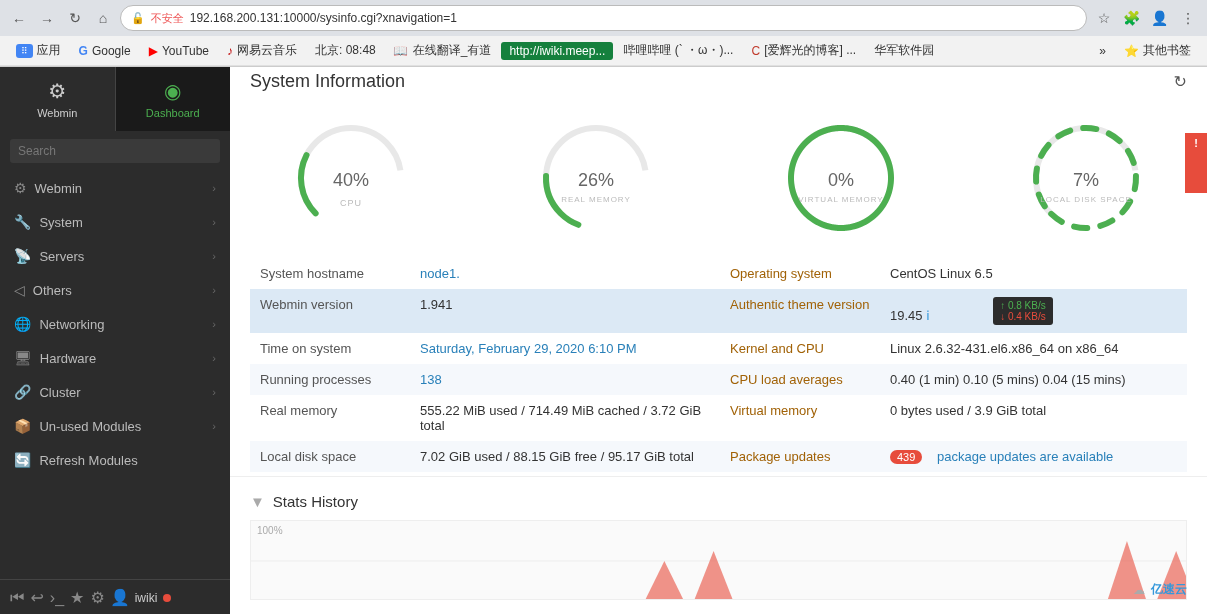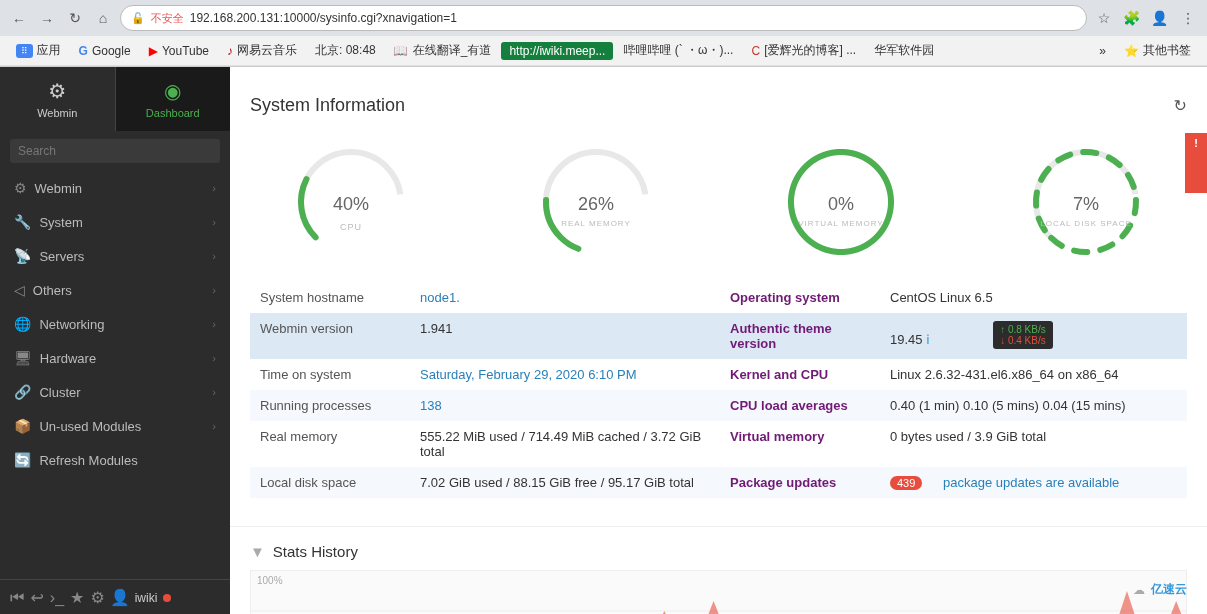--- a/index.html
+++ b/index.html
@@ -50,42 +50,42 @@
     .footer-icon { font-size: 16px; color: #888; cursor: pointer; }
     .footer-admin { display: flex; align-items: center; gap: 4px; color: #ccc; font-size: 12px; cursor: pointer; }
     .footer-dot { width: 8px; height: 8px; background: #e74c3c; border-radius: 50%; }
 
     
     .main-content { flex: 1; overflow-y: auto; background: white; }
     .main-content::-webkit-scrollbar { width: 6px; }
     .main-content::-webkit-scrollbar-thumb { background: #ccc; }
 
     
-    .system-info { padding: 28px 20px; }
+    .system-info { padding: 4px 20px; }
     .panel-header { display: flex; align-items: center; justify-content: space-between; margin-bottom: 16px; }
     .panel-title { font-size: 18px; color: #333; font-weight: normal; }
     .panel-refresh { color: #555; cursor: pointer; font-size: 16px; }
 
     
     .gauges-row { display: flex; justify-content: space-around; padding: 10px 0 20px; gap: 43px; }
     .gauge-item { display: flex; flex-direction: column; align-items: center; gap: 8px; }
 
     
     .gauge-svg { width: 120px; height: 120px; }
 
     
     .info-table { width: 100%; border-collapse: collapse; }
     .info-table tr:nth-child(even) { background: #f5f8fc; }
     .info-table td { padding: 8px 10px; vertical-align: top; border: none; }
     .info-table td:first-child { width: 160px; color: #555; font-weight: 500; }
     .info-table td:nth-child(2) { color: #333; width: 310px; }
-    .info-table td:nth-child(3) { color: #701a75; font-weight: 700; width: 160px; }
+    .info-table td:nth-child(3) { color: #a16207; font-weight: 400; width: 160px; }
     .info-table td:nth-child(4) { color: #333; }
     .info-link { color: #2980b9; text-decoration: none; }
-    .badge-red { background: #e74c3c; color: white; border-radius: 10px; padding: 1px 7px; font-size: 11px; margin-right: 17px; }
+    .badge-red { background: #e74c3c; color: white; border-radius: 10px; padding: 1px 7px; font-size: 11px; margin-right: 11px; }
 
     
     .stats-history { padding: 16px 20px; border-top: 1px solid #eee; }
     .stats-title { display: flex; align-items: center; gap: 8px; font-size: 15px; color: #333; margin-bottom: 10px; }
     .stats-toggle { color: #aaa; cursor: pointer; }
     .chart-area { height: 80px; background: #fafafa; border: 1px solid #eee; position: relative; overflow: hidden; }
     .chart-labels { display: flex; flex-direction: column; justify-content: space-between; padding: 4px 6px; font-size: 10px; color: #aaa; position: absolute; left: 0; top: 0; bottom: 0; }
 
     
     .notif-badge { position: absolute; top: 66px; right: 0; width: 22px; height: 60px; background: #e74c3c; display: flex; align-items: flex-start; justify-content: center; padding-top: 4px; }

